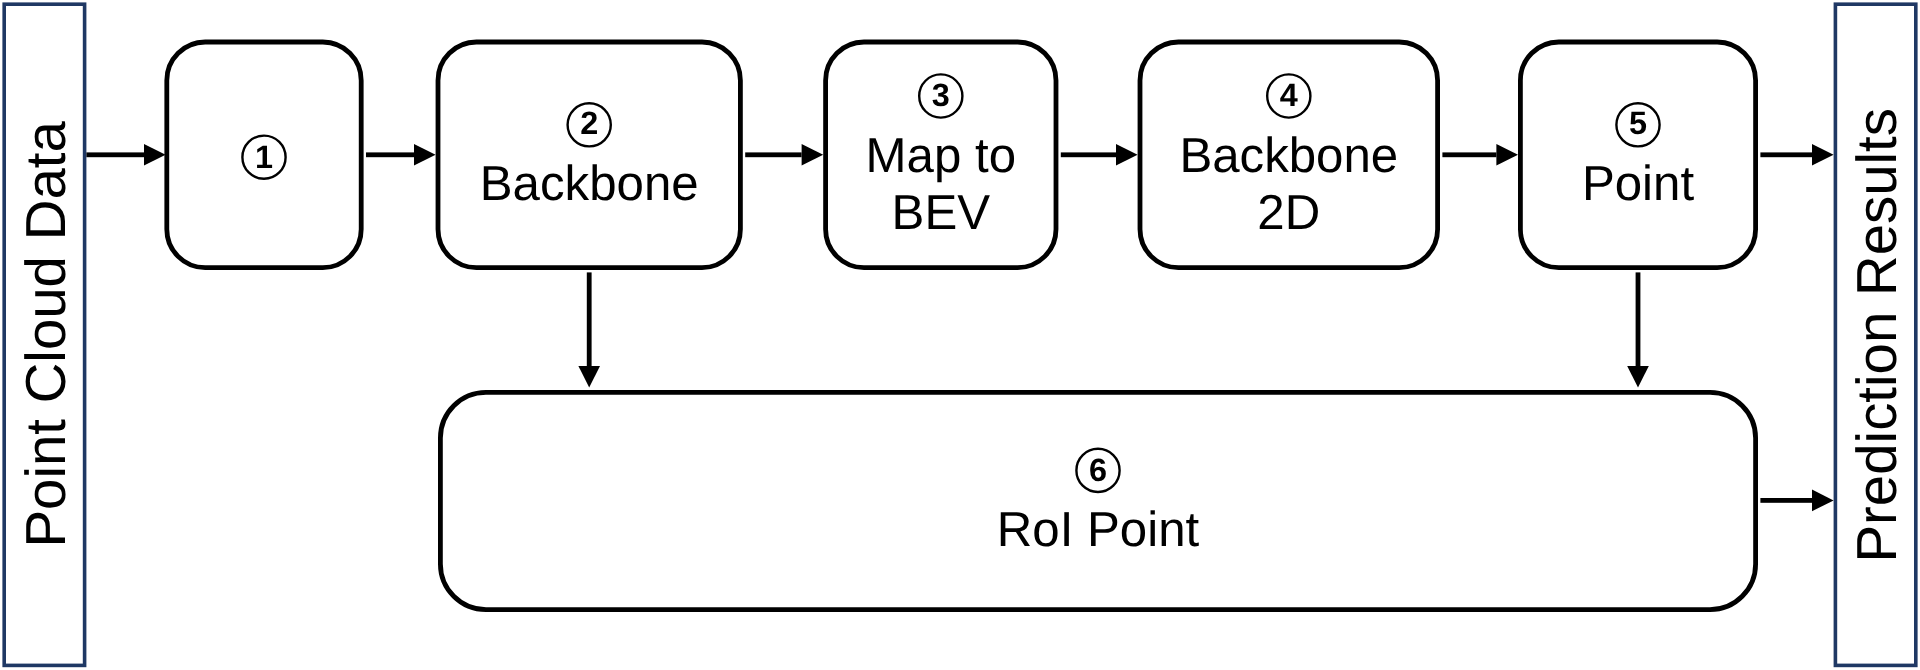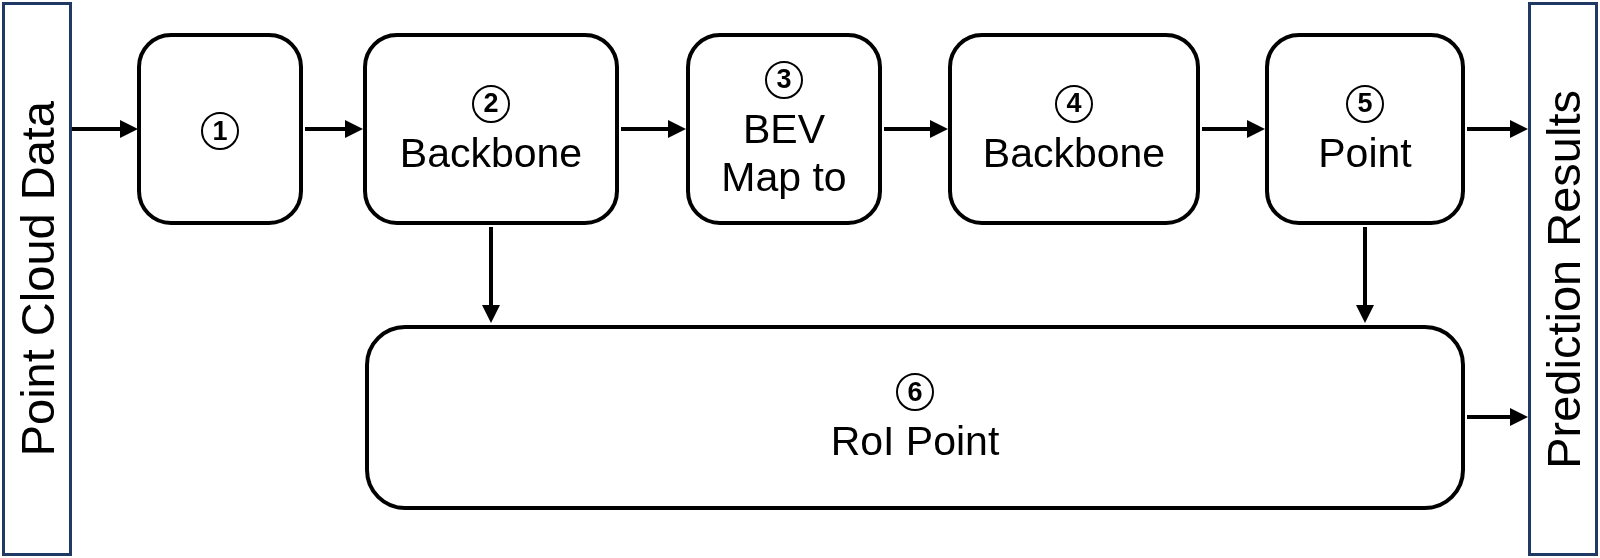--- a/index.html
+++ b/index.html
@@ -92,29 +92,30 @@
   <div class="node n2">
     <span class="num">2</span>
     <span class="lbl">
       <span class="ln">Backbone</span>
     </span>
   </div>
 
   <div class="node n3">
     <span class="num">3</span>
     <span class="lbl">
+      <span class="ln">Map to</span>
       <span class="ln">BEV</span>
-      <span class="ln">Map to</span>
     </span>
   </div>
 
   <div class="node n4">
     <span class="num">4</span>
     <span class="lbl">
       <span class="ln">Backbone</span>
+      <span class="ln">2D</span>
     </span>
   </div>
 
   <div class="node n5">
     <span class="num">5</span>
     <span class="lbl">
       <span class="ln">Point</span>
     </span>
   </div>
 

